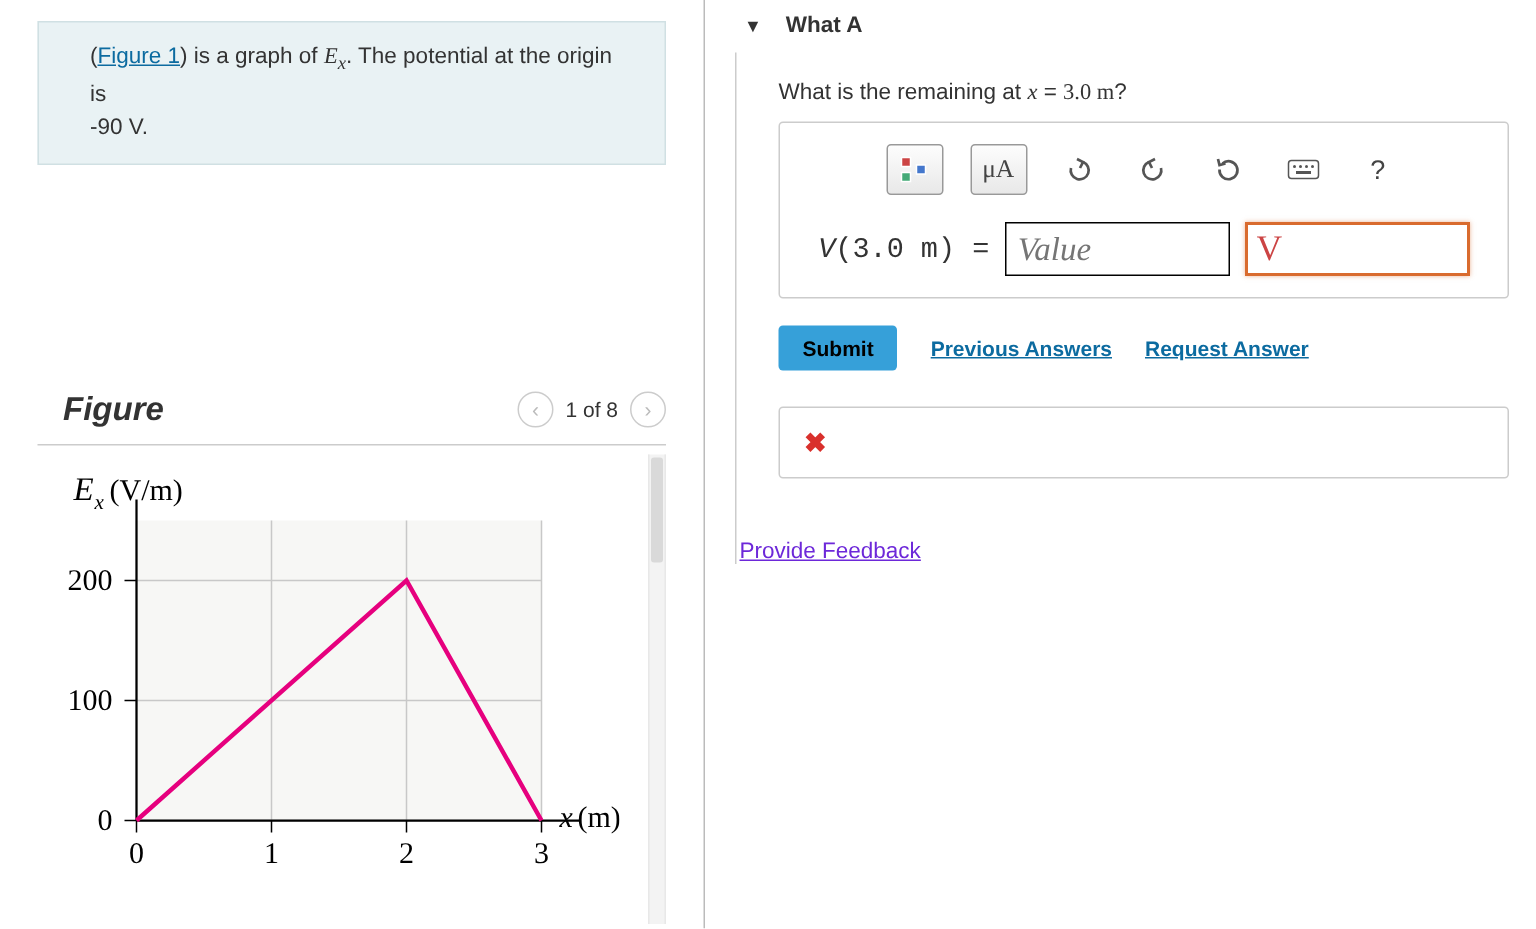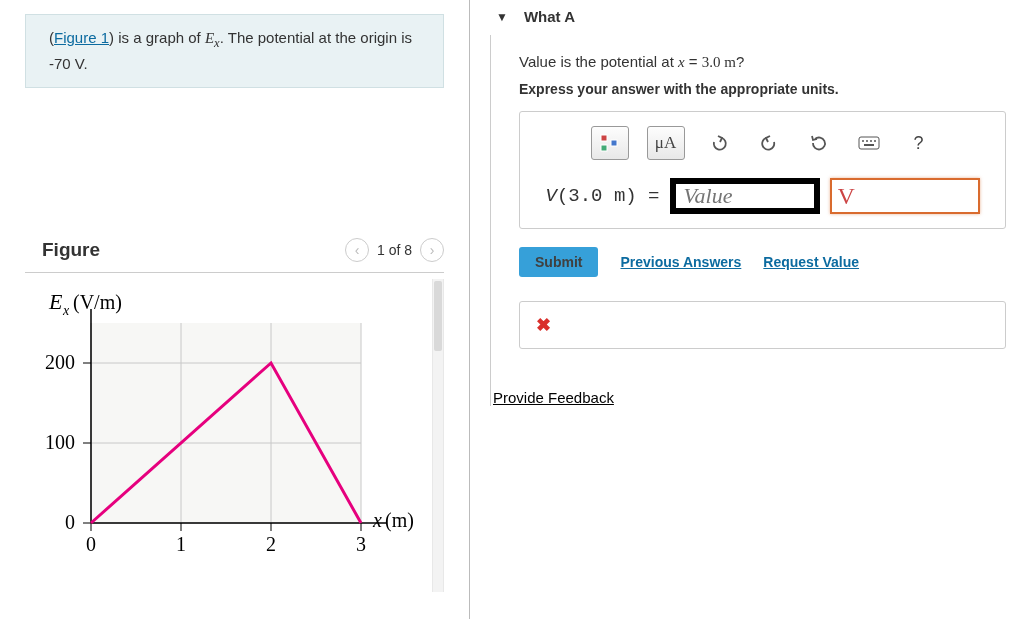--- a/index.html
+++ b/index.html
@@ -18,40 +18,41 @@
   .left-panel {
     width: 470px;
     border-right: 1px solid #bbb;
     padding: 0;
     position: relative;
   }
   .problem-statement {
     background: #e9f2f4;
     border: 1px solid #d0e0e3;
     margin: 14px 25px 0 25px;
-    padding: 12px 23px;
+    padding: 12px 34px;
     font-size: 15px;
     line-height: 1.5;
     color: #333;
   }
   .problem-statement a {
     color: #0c6ba0;
     text-decoration: underline;
   }
   .figure-header {
     display: flex;
     align-items: center;
     justify-content: space-between;
     padding: 10px 25px 6px 42px;
     margin-top: 140px;
   }
   .figure-header h3 {
-    font-size: 19px;
+    font-size: 22px;
     font-weight: bold;
     margin: 0;
+    font-style: italic;
   }
   .figure-nav {
     display: flex;
     align-items: center;
     gap: 8px;
     font-size: 14px;
     color: #333;
   }
   .nav-btn {
     width: 24px;
@@ -170,21 +171,21 @@
     gap: 10px;
   }
   .answer-label {
     font-family: Liberation Mono, monospace;
     font-style: italic;
     font-size: 19px;
   }
   .value-input {
     width: 150px;
     height: 36px;
-    border: 6px solid #000000;
+    border: 1px solid #000000;
     font-family: 'Times New Roman', serif;
     font-style: italic;
     font-size: 22px;
     color: #777;
     padding: 0 8px;
     outline: none;
   }
   .unit-input {
     width: 150px;
     height: 36px;
@@ -197,21 +198,21 @@
     box-shadow: 0 0 3px rgba(217,107,46,0.5);
   }
   .submit-row {
     display: flex;
     align-items: center;
     gap: 22px;
     margin-bottom: 24px;
   }
   .submit-btn {
     background: #36a0d9;
-    color: #404040;
+    color: #000000;
     border: none;
     border-radius: 3px;
     padding: 7px 16px;
     font-size: 14px;
     font-weight: bold;
     cursor: pointer;
   }
   .ans-link {
     color: #0c6ba0;
     font-weight: bold;
@@ -223,34 +224,34 @@
     padding: 12px 16px;
     display: flex;
     align-items: center;
     gap: 14px;
     font-size: 14px;
     font-weight: bold;
     margin-bottom: 40px;
   }
   .x-icon { color: #d9302c; font-size: 18px; font-weight: bold; }
   .provide-feedback {
-    color: #000000;
+    color: #6d28d9;
     font-size: 15px;
     margin-left: -26px;
     display: inline-block;
   }
 </style>
 </head>
 <body>
 
 <div class="page">
 
   <div class="left-panel">
     <div class="problem-statement">
-      <span>(</span><a href="#">Figure 1</a><span>) is a graph of </span><span style="font-family:'Times New Roman',serif;font-style:italic;">E</span><sub style="font-family:'Times New Roman',serif;font-style:italic;">x</sub><span>. The potential at the origin is </span><br><span>-70 V</span><span>.</span>
+      <span>(</span><a href="#">Figure 1</a><span>) is a graph of </span><span style="font-family:'Times New Roman',serif;font-style:italic;">E</span><sub style="font-family:'Times New Roman',serif;font-style:italic;">x</sub><span>. The potential at the origin is </span><br><span>-90 V</span><span>.</span>
     </div>
 
     <div class="figure-header">
       <h3>Figure</h3>
       <div class="figure-nav">
         <span class="nav-btn">‹</span>
         <span>1 of 8</span>
         <span class="nav-btn">›</span>
       </div>
     </div>
@@ -306,23 +307,22 @@
     </div>
   </div>
 
   <div class="right-panel">
     <div class="part-header">
       <span class="part-caret">▼</span>
       <span>What A</span>
     </div>
     <div class="part-body">
       <div class="question-text">
-        <span>Value is the potential at </span><span style="font-family:'Times New Roman',serif;font-style:italic;">x</span><span> = </span><span style="font-family:'Times New Roman',serif;">3.0 m</span><span>?</span>
-      </div>
-      <div class="instruction">Express your answer with the appropriate units.</div>
+        <span>What is the remaining at </span><span style="font-family:'Times New Roman',serif;font-style:italic;">x</span><span> = </span><span style="font-family:'Times New Roman',serif;">3.0 m</span><span>?</span>
+      </div>
 
       <div class="answer-box">
         <div class="toolbar">
           <span class="tool-btn">
             <svg width="22" height="20">
               <rect x="2" y="2" width="6" height="6" fill="#c44" stroke="#fff"></rect>
               <rect x="2" y="12" width="6" height="6" fill="#4a7" stroke="#fff"></rect>
               <rect x="12" y="7" width="6" height="6" fill="#47c" stroke="#fff"></rect>
             </svg>
           </span>
@@ -364,21 +364,21 @@
             <span>V</span><span style="font-style:normal;">(</span><span style="font-style:normal;">3.0 m</span><span style="font-style:normal;">)</span><span style="font-style:normal;"> = </span>
           </span>
           <input class="value-input" placeholder="Value" style="">
           <input class="unit-input" value="V" style="">
         </div>
       </div>
 
       <div class="submit-row">
         <button class="submit-btn">Submit</button>
         <a href="#" class="ans-link">Previous Answers</a>
-        <a href="#" class="ans-link">Request Value</a>
+        <a href="#" class="ans-link">Request Answer</a>
       </div>
 
       <div class="feedback-box">
         <span class="x-icon">✖</span>
       </div>
 
       <a href="#" class="provide-feedback">Provide Feedback</a>
     </div>
   </div>
 </div>

